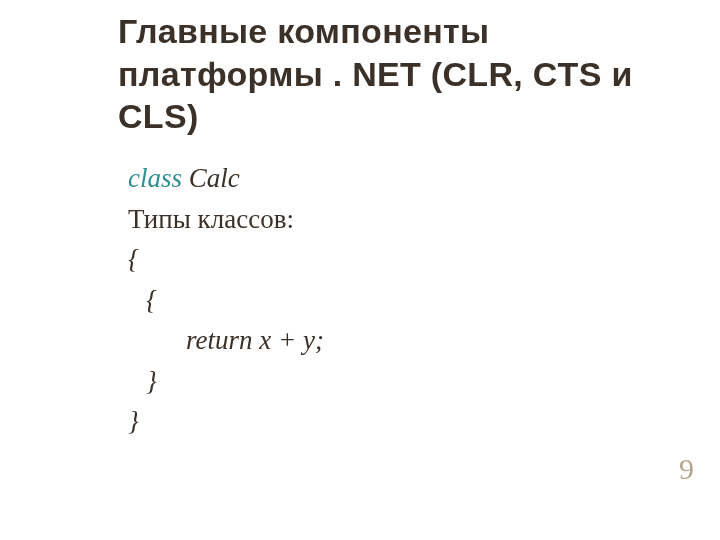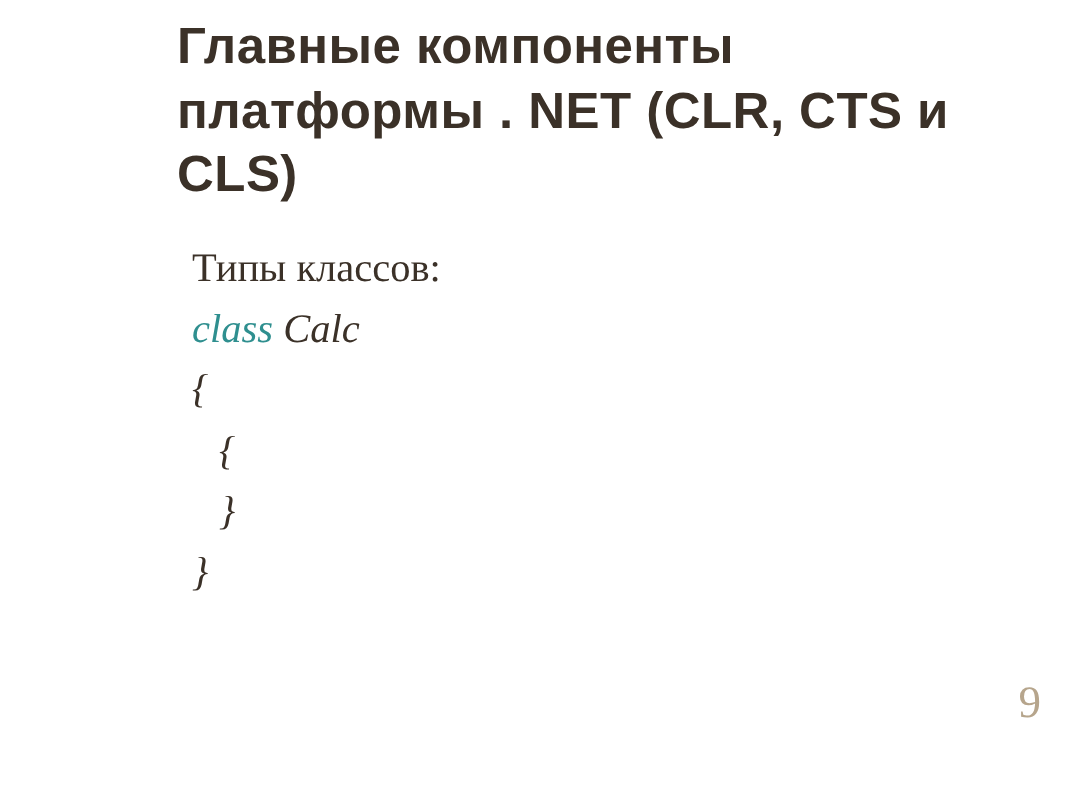--- a/index.html
+++ b/index.html
@@ -54,31 +54,32 @@
   }
 </style>
 </head>
 <body>
 
 <div class="slide">
 
   <div class="heading">Главные компоненты платформы . NET (CLR, CTS и CLS)</div>
 
   <div class="body">
-    <span class="line">Типы классов:</span>
-
     <span class="line">
       <span class="kw">class</span><span class="italic"> Calc</span>
     </span>
+
+    <span class="line">Типы классов:</span>
 
     <span class="line italic">{</span>
 
 
     <span class="line i1 italic">{</span>
 
+    <span class="line i2 italic">return x + y;</span>
 
     <span class="line i1 italic">}</span>
 
     <span class="line italic">}</span>
   </div>
 
   <div class="pagenum">9</div>
 
 </div>
 

